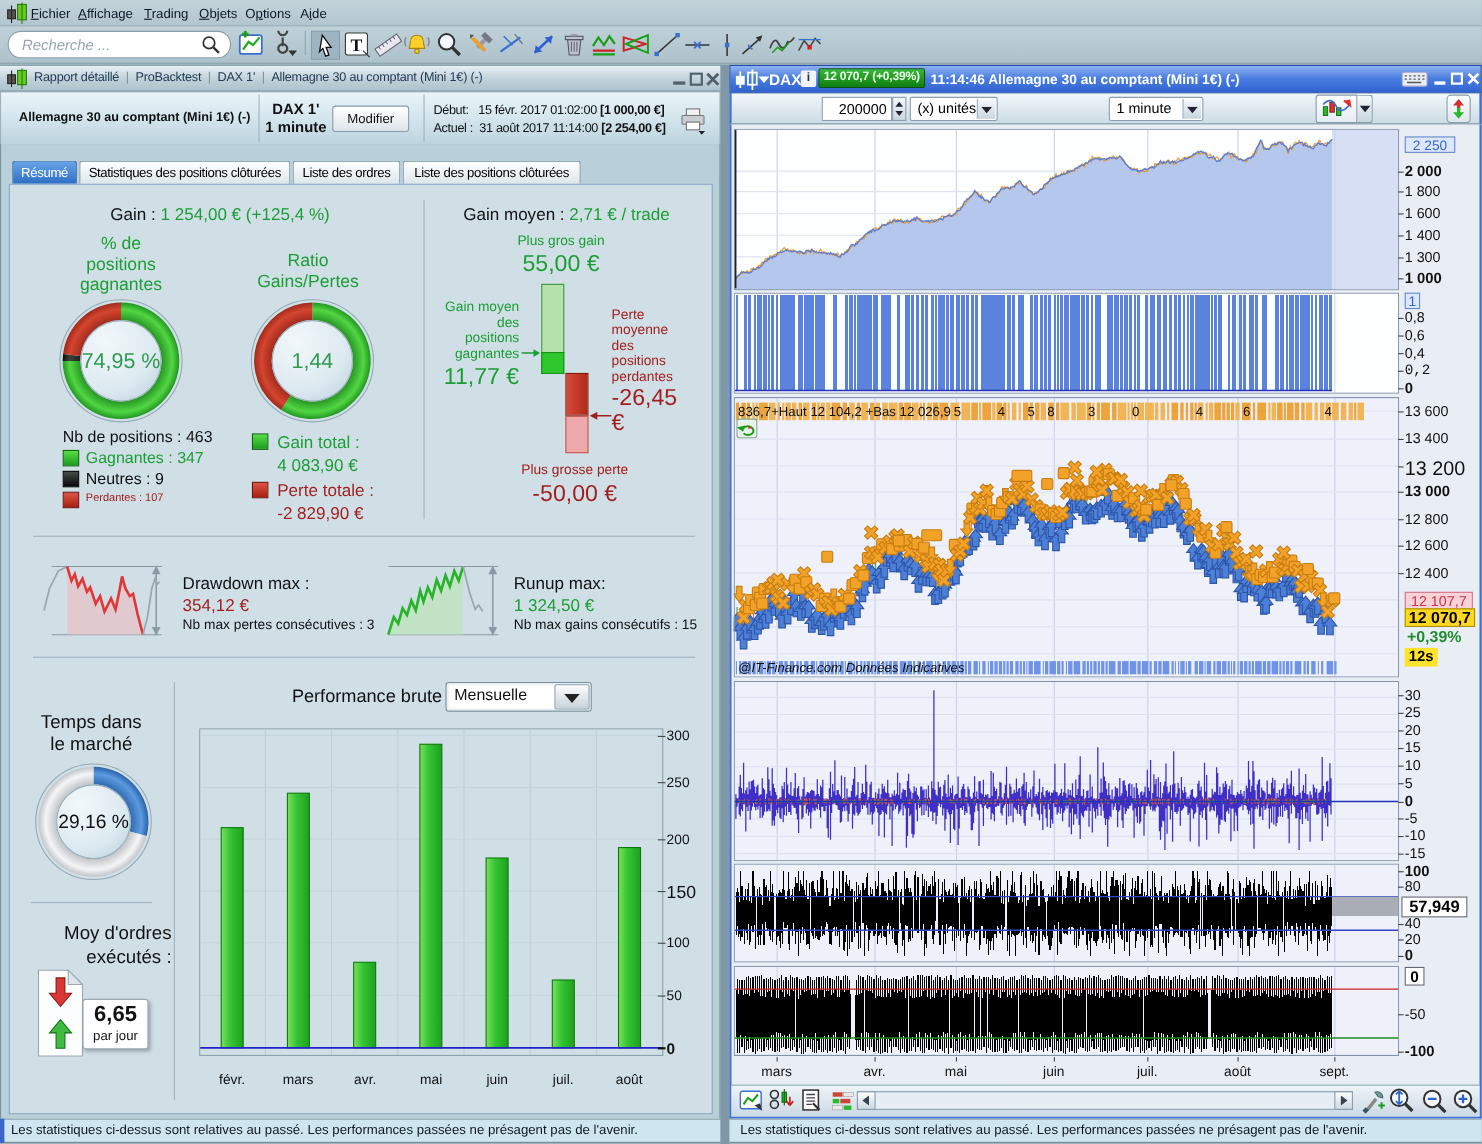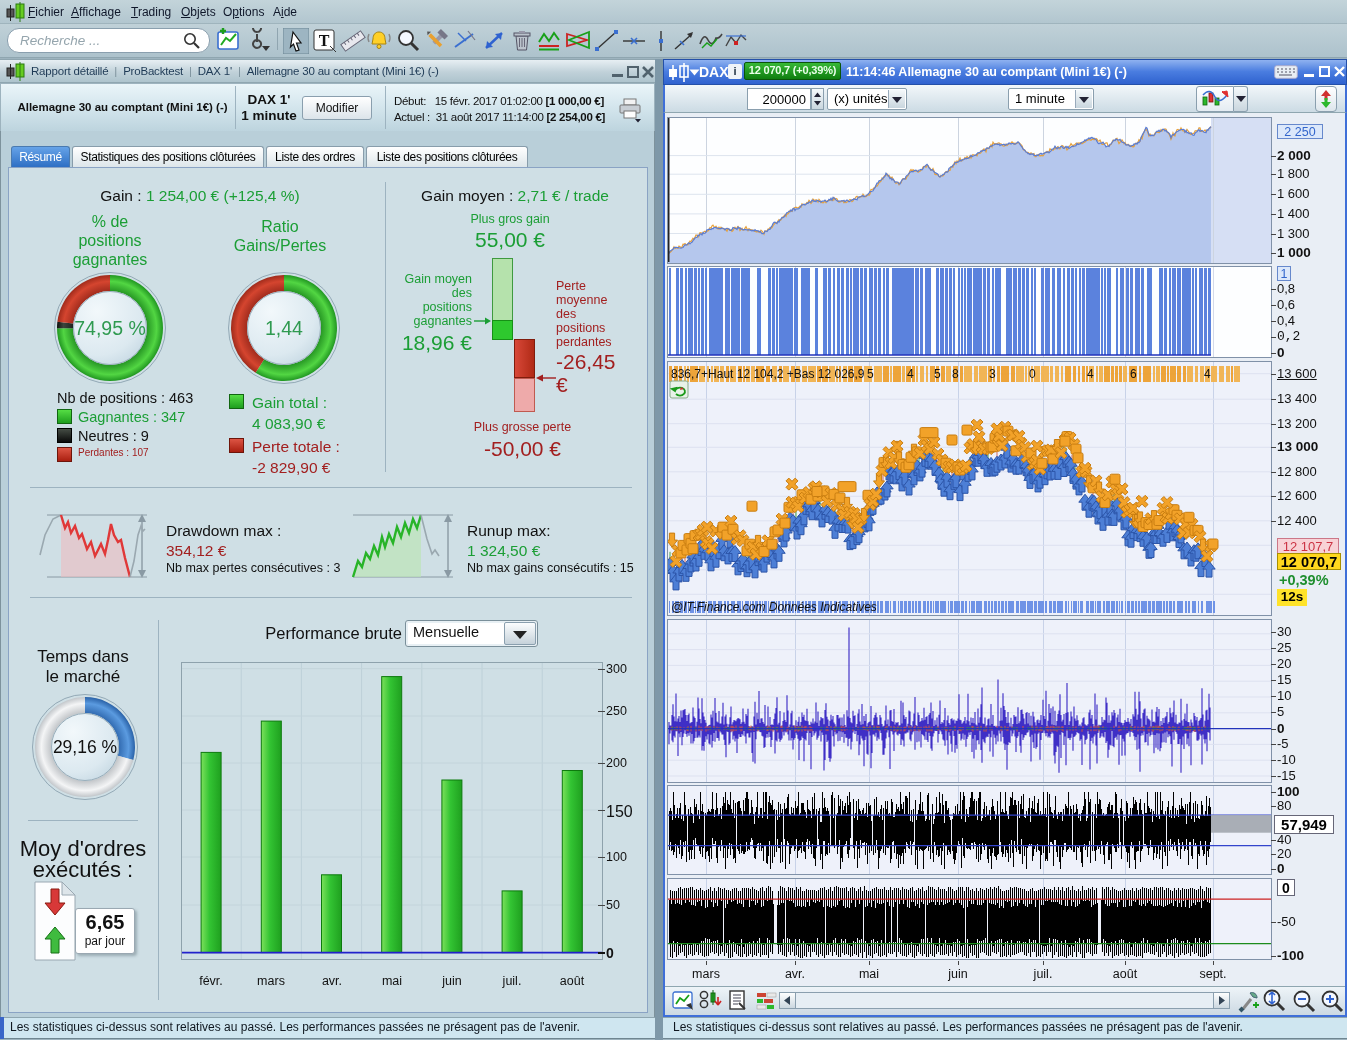--- a/index.html
+++ b/index.html
@@ -179,21 +179,21 @@
 <div class="ab" id="lwin-body"></div>
 <div class="ab" id="content"></div>
 <div class="tab tabact" style="left:11px;width:59px;line-height:20px;z-index:5">Résumé</div>
 <div class="tab" style="left:72px;width:192px;line-height:20px;z-index:5">Statistiques des positions clôturées</div>
 <div class="tab" style="left:266px;width:98px;line-height:20px;z-index:5">Liste des ordres</div>
 <div class="tab" style="left:366px;width:162px;line-height:20px;z-index:5">Liste des positions clôturées</div>
 <div class="tx" style="left:30px;top:187px;width:340px;text-align:center;font-size:15.5px;color:#111">Gain : <span class="grn">1 254,00 € (+125,4 %)</span></div>
 <div class="tx" style="left:395px;top:187px;width:240px;text-align:center;font-size:15.5px;color:#111">Gain moyen : <span class="grn">2,71 € / trade</span></div>
 <div class="sep" style="left:385px;top:182px;width:1px;height:290px"></div>
 <div class="tx grn" style="left:30px;top:212px;width:160px;text-align:center;font-size:16px;line-height:19px">% de<br>positions<br>gagnantes</div>
-<div class="tx grn" style="left:200px;top:217px;width:160px;text-align:center;font-size:16px;line-height:19px">Ratio<br>Gains/Pertes</div>
+<div class="tx grn" style="left:200px;top:228px;width:160px;text-align:center;font-size:16px;line-height:19px">Ratio<br>Gains/Pertes</div>
 <svg style="position:absolute;left:51px;top:269px" width="118" height="118">
     <defs>
       <radialGradient id="d10" gradientUnits="userSpaceOnUse" cx="59" cy="59" r="53.0">
         <stop offset="0.660" stop-color="#1e8a1e"></stop>
         <stop offset="0.879" stop-color="#52d643"></stop>
         <stop offset="1" stop-color="#219721"></stop>
       </radialGradient>
       <radialGradient id="d11" gradientUnits="userSpaceOnUse" cx="59" cy="59" r="53.0">
         <stop offset="0.660" stop-color="#1a1a1a"></stop>
         <stop offset="0.879" stop-color="#3c443c"></stop>
@@ -258,21 +258,21 @@
 <div class="tx grn" style="left:420px;top:228px;width:180px;text-align:center;font-size:21px">55,00 €</div>
 <div class="ab" style="left:492px;top:258px;width:21px;height:63px;background:#b5e2ac;border:1px solid #3f9a3f"></div>
 <div class="ab" style="left:492px;top:320px;width:21px;height:20px;background:#2ec82e;border:1px solid #169016"></div>
 <div class="ab" style="left:514px;top:339px;width:21px;height:39px;background:linear-gradient(90deg,#d84838,#b02a16);border:1px solid #801c0c"></div>
 <div class="ab" style="left:514px;top:378px;width:21px;height:34px;background:#eeaaaa;border:1px solid #c05a50"></div>
 <div class="tx grn" style="left:330px;top:272px;width:142px;text-align:right;font-size:12.5px;line-height:14px">Gain moyen<br>des<br>positions<br>gagnantes</div>
 <svg class="ab" style="left:474px;top:316px" width="18" height="10">
     <line x1="0" y1="5" x2="14" y2="5" stroke="#1b9e35" stroke-width="1.4"></line>
     <path d="M17 5 l-6 -3.5 0 7 z" fill="#1b9e35"></path>
   </svg>
-<div class="tx grn" style="left:380px;top:331px;width:92px;text-align:right;font-size:21px">18,96 €</div>
+<div class="tx grn" style="left:380px;top:331px;width:92px;text-align:right;font-size:21px">11,77 €</div>
 <div class="tx dred" style="left:556px;top:279px;font-size:12.5px;line-height:14px">Perte<br>moyenne<br>des<br>positions<br>perdantes</div>
 <div class="tx dred" style="left:556px;top:350px;font-size:21px;line-height:23px">-26,45<br>€</div>
 <svg class="ab" style="left:536px;top:373px" width="20" height="10">
     <line x1="5" y1="5" x2="20" y2="5" stroke="#a21f1f" stroke-width="1.4"></line>
     <path d="M0 5 l7 -3.5 0 7 z" fill="#a21f1f"></path>
   </svg>
 <div class="tx dred" style="left:440px;top:420px;width:165px;text-align:center;font-size:12.5px">Plus grosse perte</div>
 <div class="tx dred" style="left:440px;top:437px;width:165px;text-align:center;font-size:21px">-50,00 €</div>
 <div class="sep" style="left:30px;top:487px;width:602px;height:1px"></div>
 <svg class="ab" style="left:35px;top:509px" width="115" height="72">
@@ -323,21 +323,21 @@
         <stop offset="1" stop-color="#c4d7e2"></stop>
       </radialGradient>
     </defs>
     <circle cx="56" cy="56" r="52.5" fill="none" stroke="#93a9b6" stroke-width="1"></circle>
     <path d="M56.00 6.00 A50.0 50.0 0 0 1 104.30 68.94 L88.84 64.80 A34.0 34.0 0 0 0 56.00 22.00 Z" fill="url(#d30)"></path>
     <path d="M104.30 68.94 A50.0 50.0 0 1 1 56.00 6.00 L56.00 22.00 A34.0 34.0 0 1 0 88.84 64.80 Z" fill="url(#d31)"></path>
     <circle cx="56" cy="56" r="33.5" fill="url(#d3in)" stroke="#99aebb" stroke-width="1"></circle>
     <text x="56" y="62" font-size="17.5" fill="#111" text-anchor="middle" font-family="Liberation Sans">29,16 %</text>
   </svg>
 <div class="sep" style="left:28px;top:820px;width:110px;height:1px"></div>
-<div class="tx" style="left:10px;top:838px;width:146px;text-align:center;font-size:22px;color:#111;line-height:21px">Moy d'ordres<br>exécutés :</div>
+<div class="tx" style="left:10px;top:838px;width:146px;text-align:right;font-size:17px;color:#111;line-height:21px">Moy d'ordres<br>exécutés :</div>
 <svg class="ab" style="left:34px;top:881px" width="42" height="80">
     <path d="M1 1 L28 1 L41 14 L41 79 L1 79 Z" fill="#fcfdfe" stroke="#9aa8b2"></path>
     <path d="M28 1 L28 14 L41 14 Z" fill="#dde5ea" stroke="#9aa8b2"></path>
     <path d="M17 8 l8 0 0 14 6 0 -10 12 -10 -12 6 0 z" fill="#d83838" stroke="#8a1a10"></path>
     <path d="M17 72 l8 0 0 -14 6 0 -10 -12 -10 12 6 0 z" fill="#3fbb3f" stroke="#167016"></path>
   </svg>
 <div class="ab" style="left:75px;top:908px;width:60px;height:46px;background:#fff;border:1px solid #9aa8b2;border-radius:3px;box-shadow:2px 2px 3px rgba(60,80,90,.35)"></div>
 <div class="tx" style="left:75px;top:911px;width:60px;text-align:center;font-size:20px;font-weight:bold;color:#111">6,65</div>
 <div class="tx" style="left:75px;top:934px;width:60px;text-align:center;font-size:12px;color:#111">par jour</div>
 <div class="tx" style="left:252px;top:624px;width:150px;text-align:right;font-size:16.5px;color:#111">Performance brute</div>
@@ -1261,25 +1261,25 @@
     <text x="322" y="17" font-size="12" fill="#111" font-family="Liberation Sans">3</text>
     <text x="362" y="17" font-size="12" fill="#111" font-family="Liberation Sans">0</text>
     <text x="420" y="17" font-size="12" fill="#111" font-family="Liberation Sans">4</text>
     <text x="463" y="17" font-size="12" fill="#111" font-family="Liberation Sans">6</text>
     <text x="537" y="17" font-size="12" fill="#111" font-family="Liberation Sans">4</text>
     <rect x="3" y="20" width="18" height="17" rx="2" fill="#e8f2e8" stroke="#88aa88"></rect>
     <path d="M8 30 a5 4 0 1 1 1 3 M8 30 l-3 -2 4 -1 z" fill="none" stroke="#1a9a1a" stroke-width="1.8"></path>
     <path d="M14 26 l3 2 -4 1 z" fill="#cc3333"></path>
     <rect x="0.5" y="0.5" width="604" height="254" fill="none" stroke="#8091a8"></rect>
   </svg>
-<div class="tx" style="left:1277px;top:366px;font-size:13px;color:#111;text-decoration:underline;">13 600</div>
+<div class="tx" style="left:1277px;top:366px;font-size:13px;color:#111;">13 600</div>
 <div class="tick" style="left:1271px;top:374px"></div>
 <div class="tx" style="left:1277px;top:391px;font-size:13px;color:#111;">13 400</div>
 <div class="tick" style="left:1271px;top:399px"></div>
-<div class="tx" style="left:1277px;top:416px;font-size:13px;color:#111;">13 200</div>
+<div class="tx" style="left:1277px;top:416px;font-size:18px;color:#111;">13 200</div>
 <div class="tick" style="left:1271px;top:424px"></div>
 <div class="tx" style="left:1277px;top:439px;font-size:13.5px;color:#111;font-weight:bold">13 000</div>
 <div class="tick" style="left:1271px;top:447px"></div>
 <div class="tx" style="left:1277px;top:464px;font-size:13px;color:#111;">12 800</div>
 <div class="tick" style="left:1271px;top:472px"></div>
 <div class="tx" style="left:1277px;top:488px;font-size:13px;color:#111;">12 600</div>
 <div class="tick" style="left:1271px;top:496px"></div>
 <div class="tx" style="left:1277px;top:513px;font-size:13px;color:#111;">12 400</div>
 <div class="tick" style="left:1271px;top:521px"></div>
 <div class="ab" style="left:1277px;top:538px;width:62px;height:16px;background:#f8d2d6;border:1px solid #cc7788;color:#cc3344;font-size:13px;text-align:center;line-height:15px">12 107,7</div>

